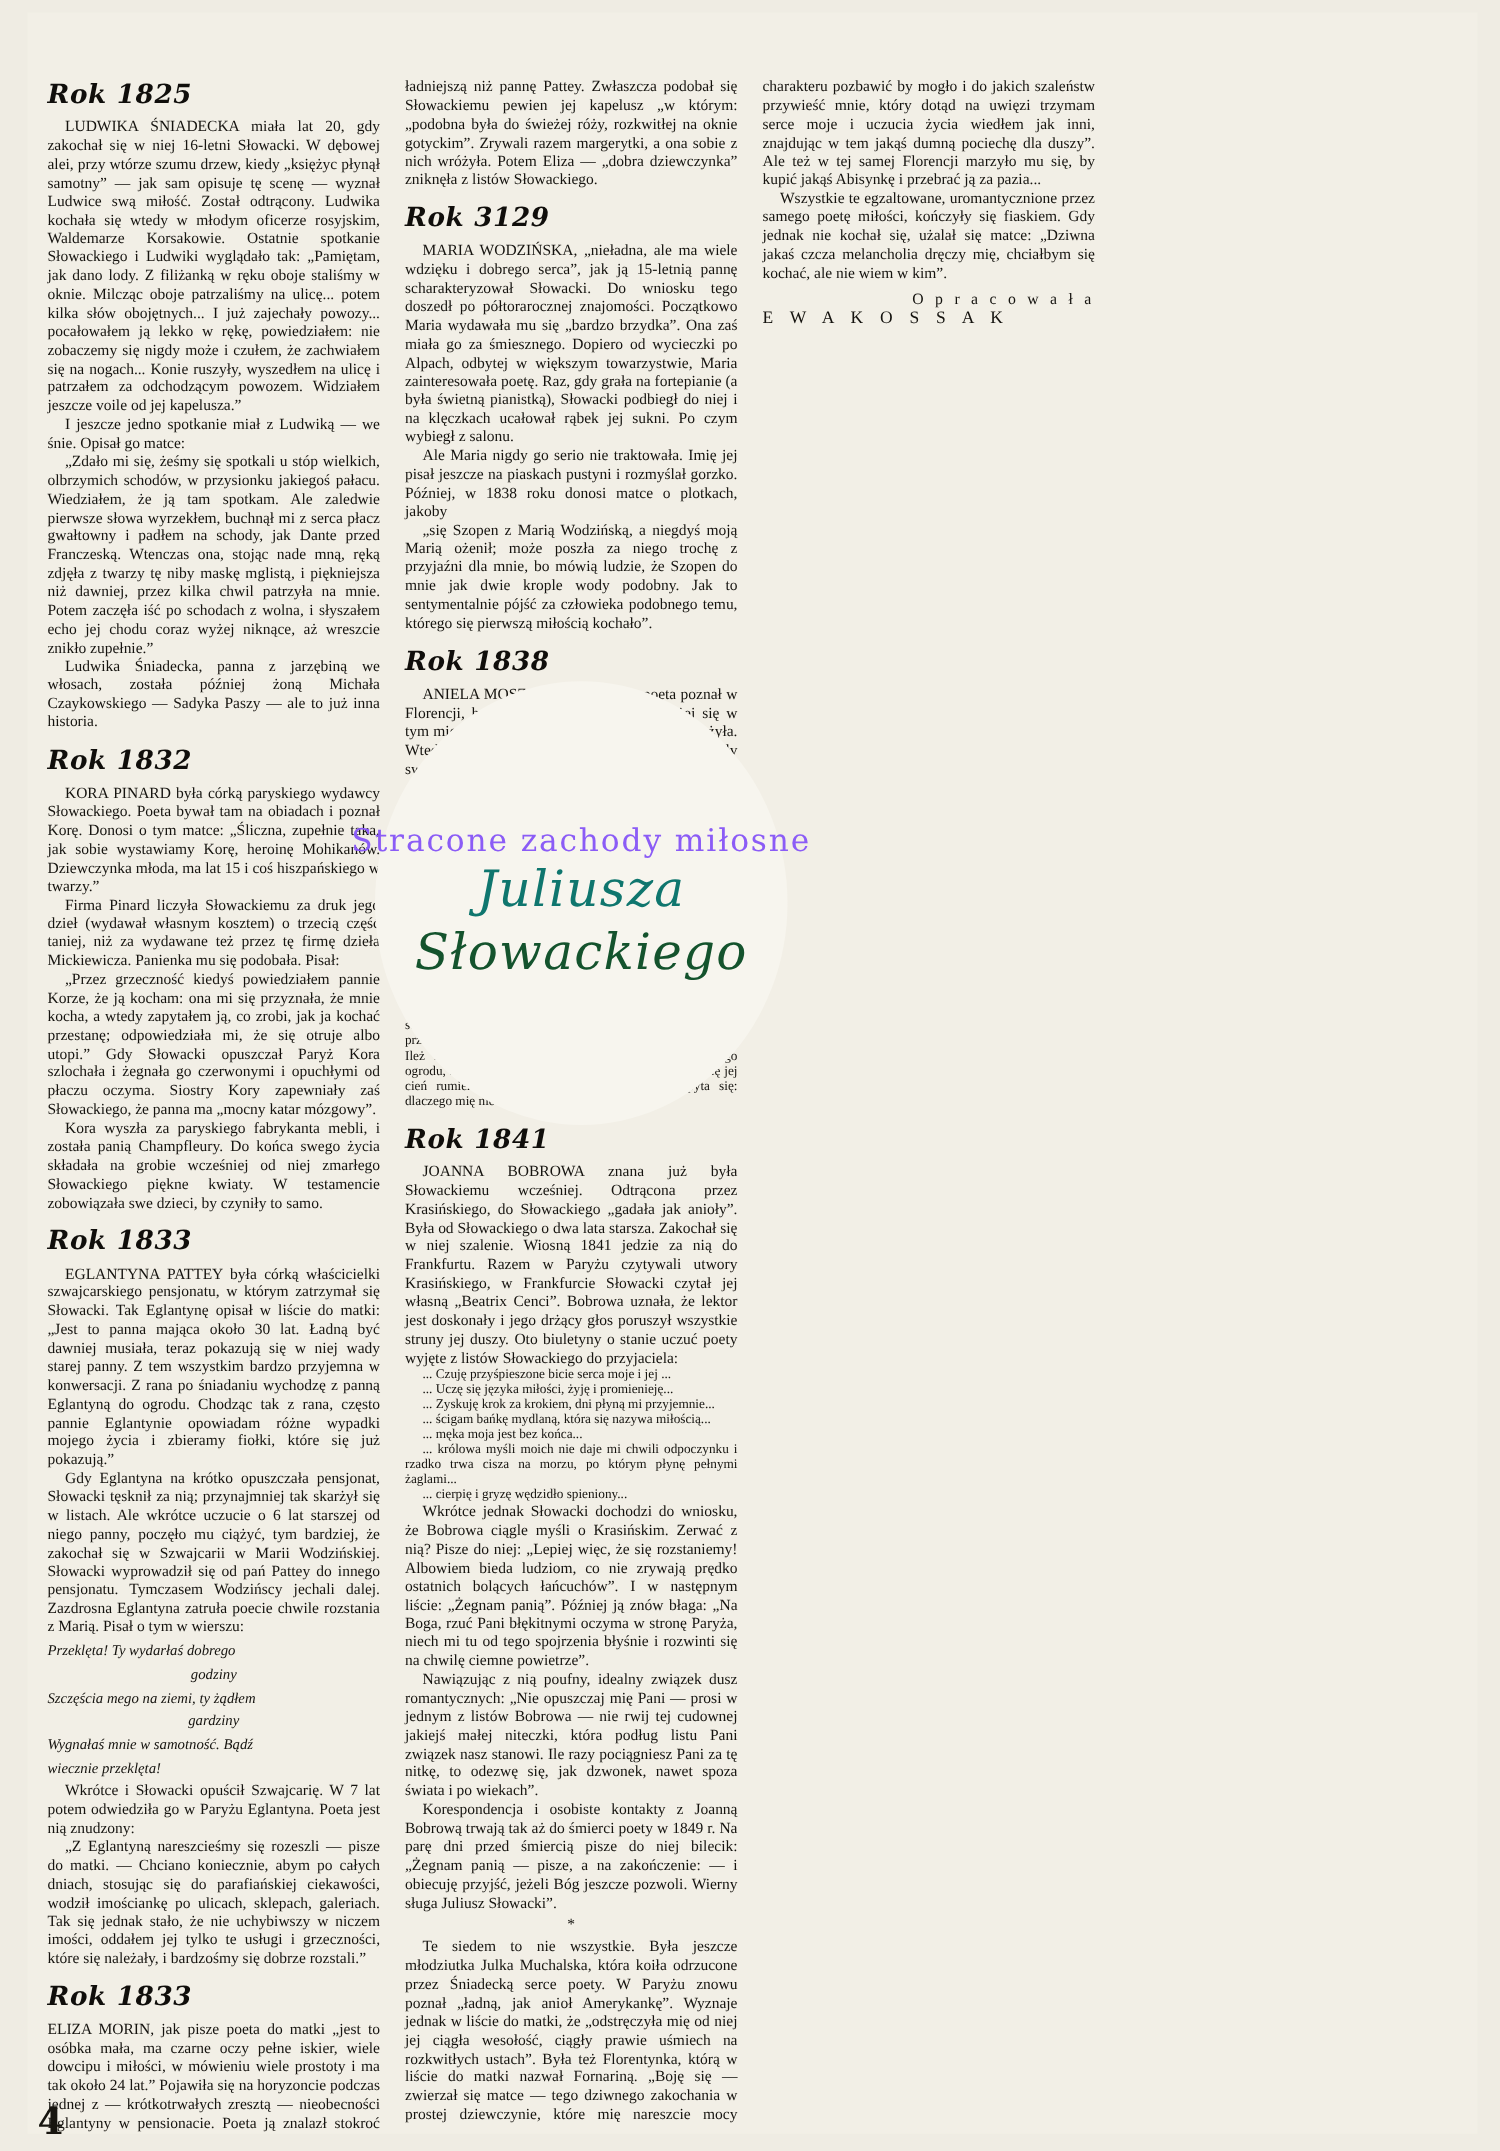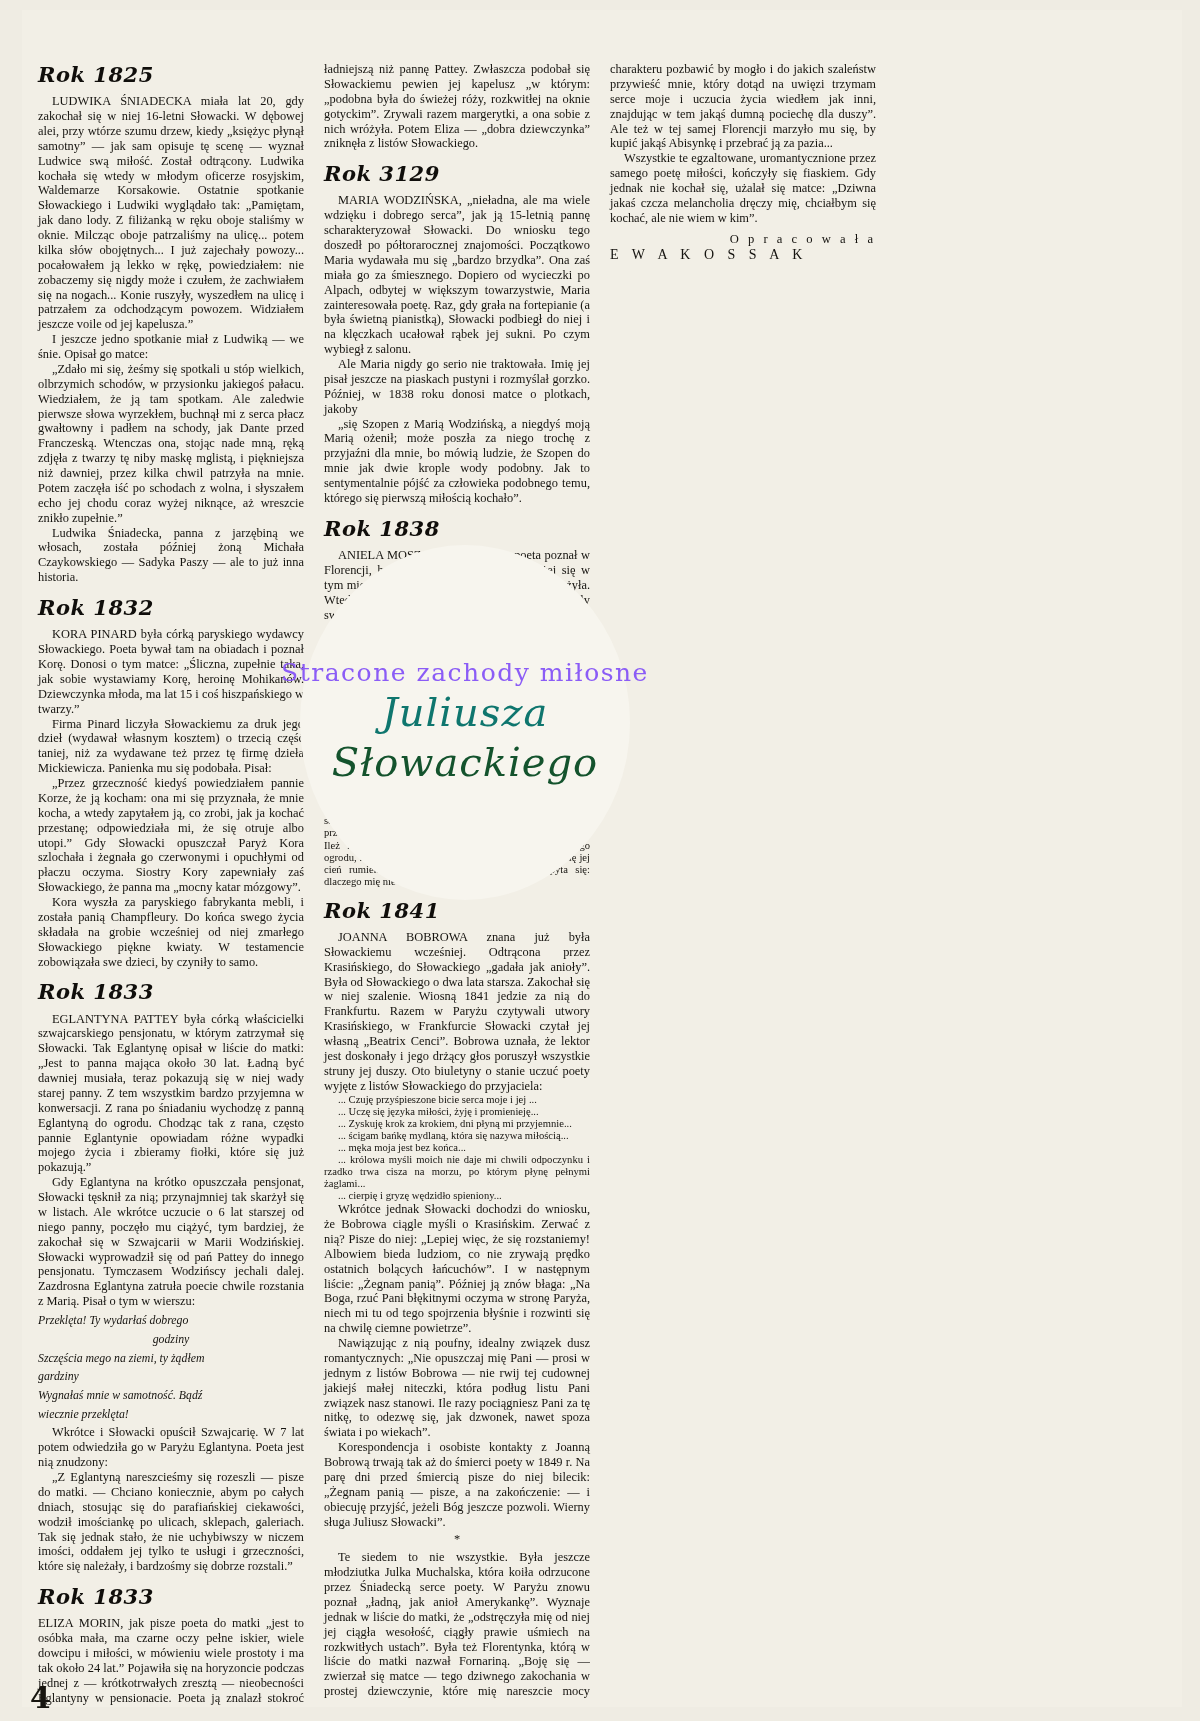--- a/index.html
+++ b/index.html
@@ -135,21 +135,21 @@
     <p>„Przez grzeczność kiedyś powiedziałem pannie Korze, że ją kocham: ona mi się przyznała, że mnie kocha, a wtedy zapytałem ją, co zrobi, jak ja kochać przestanę; odpowiedziała mi, że się otruje albo utopi.” Gdy Słowacki opuszczał Paryż Kora szlochała i żegnała go czerwonymi i opuchłymi od płaczu oczyma. Siostry Kory zapewniały zaś Słowackiego, że panna ma „mocny katar mózgowy”.</p>
     <p>Kora wyszła za paryskiego fabrykanta mebli, i została panią Champfleury. Do końca swego życia składała na grobie wcześniej od niej zmarłego Słowackiego piękne kwiaty. W testamencie zobowiązała swe dzieci, by czyniły to samo.</p>
 
     <p class="yr">Rok 1833</p>
     <p>EGLANTYNA PATTEY była córką właścicielki szwajcarskiego pensjonatu, w którym zatrzymał się Słowacki. Tak Eglantynę opisał w liście do matki: „Jest to panna mająca około 30 lat. Ładną być dawniej musiała, teraz pokazują się w niej wady starej panny. Z tem wszystkim bardzo przyjemna w konwersacji. Z rana po śniadaniu wychodzę z panną Eglantyną do ogrodu. Chodząc tak z rana, często pannie Eglantynie opowiadam różne wypadki mojego życia i zbieramy fiołki, które się już pokazują.”</p>
     <p>Gdy Eglantyna na krótko opuszczała pensjonat, Słowacki tęsknił za nią; przynajmniej tak skarżył się w listach. Ale wkrótce uczucie o 6 lat starszej od niego panny, poczęło mu ciążyć, tym bardziej, że zakochał się w Szwajcarii w Marii Wodzińskiej. Słowacki wyprowadził się od pań Pattey do innego pensjonatu. Tymczasem Wodzińscy jechali dalej. Zazdrosna Eglantyna zatruła poecie chwile rozstania z Marią. Pisał o tym w wierszu:</p>
 
     <p class="verse">Przeklęta! Ty wydarłaś dobrego</p>
     <p class="verse ind" style="text-align:center">godziny</p>
     <p class="verse">Szczęścia mego na ziemi, ty żądłem</p>
-    <p class="verse" style="text-align:left">gardziny</p>
+    <p class="verse" style="text-align:center">gardziny</p>
     <p class="verse">Wygnałaś mnie w samotność. Bądź</p>
     <p class="verse" style="text-align:left">wiecznie przeklęta!</p>
 
     <p>Wkrótce i Słowacki opuścił Szwajcarię. W 7 lat potem odwiedziła go w Paryżu Eglantyna. Poeta jest nią znudzony:</p>
     <p>„Z Eglantyną nareszcieśmy się rozeszli — pisze do matki. — Chciano koniecznie, abym po całych dniach, stosując się do parafiańskiej ciekawości, wodził imościankę po ulicach, sklepach, galeriach. Tak się jednak stało, że nie uchybiwszy w niczem imości, oddałem jej tylko te usługi i grzeczności, które się należały, i bardzośmy się dobrze rozstali.”</p>
 
     <p class="yr">Rok 1833</p>
     <p class="noind">ELIZA MORIN, jak pisze poeta do matki „jest to osóbka mała, ma czarne oczy pełne iskier, wiele dowcipu i miłości, w mówieniu wiele prostoty i ma tak około 24 lat.” Pojawiła się na horyzoncie podczas jednej z — krótkotrwałych zresztą — nieobecności Eglantyny w pensionacie. Poeta ją znalazł stokroć ładniejszą niż pannę Pattey. Zwłaszcza podobał się Słowackiemu pewien jej kapelusz „w którym: „podobna była do świeżej róży, rozkwitłej na oknie gotyckim”. Zrywali razem margerytki, a ona sobie z nich wróżyła. Potem Eliza — „dobra dziewczynka” zniknęła z listów Słowackiego.</p>
 
     <p class="yr">Rok 3129</p>

